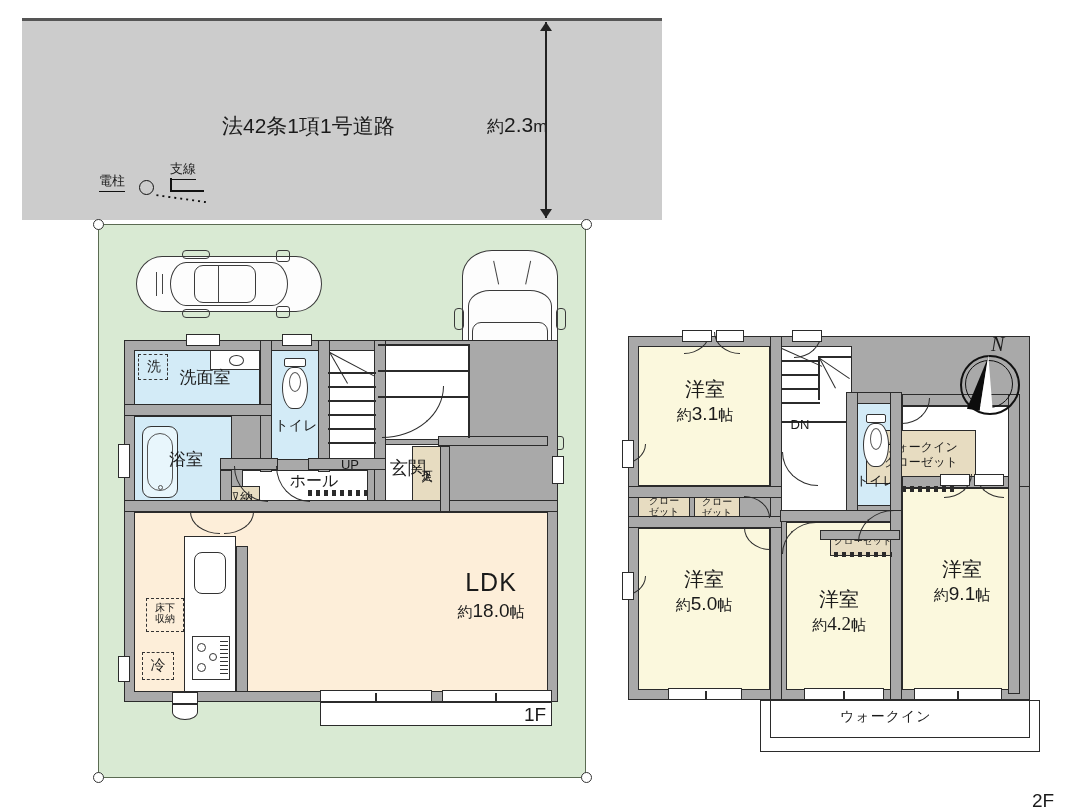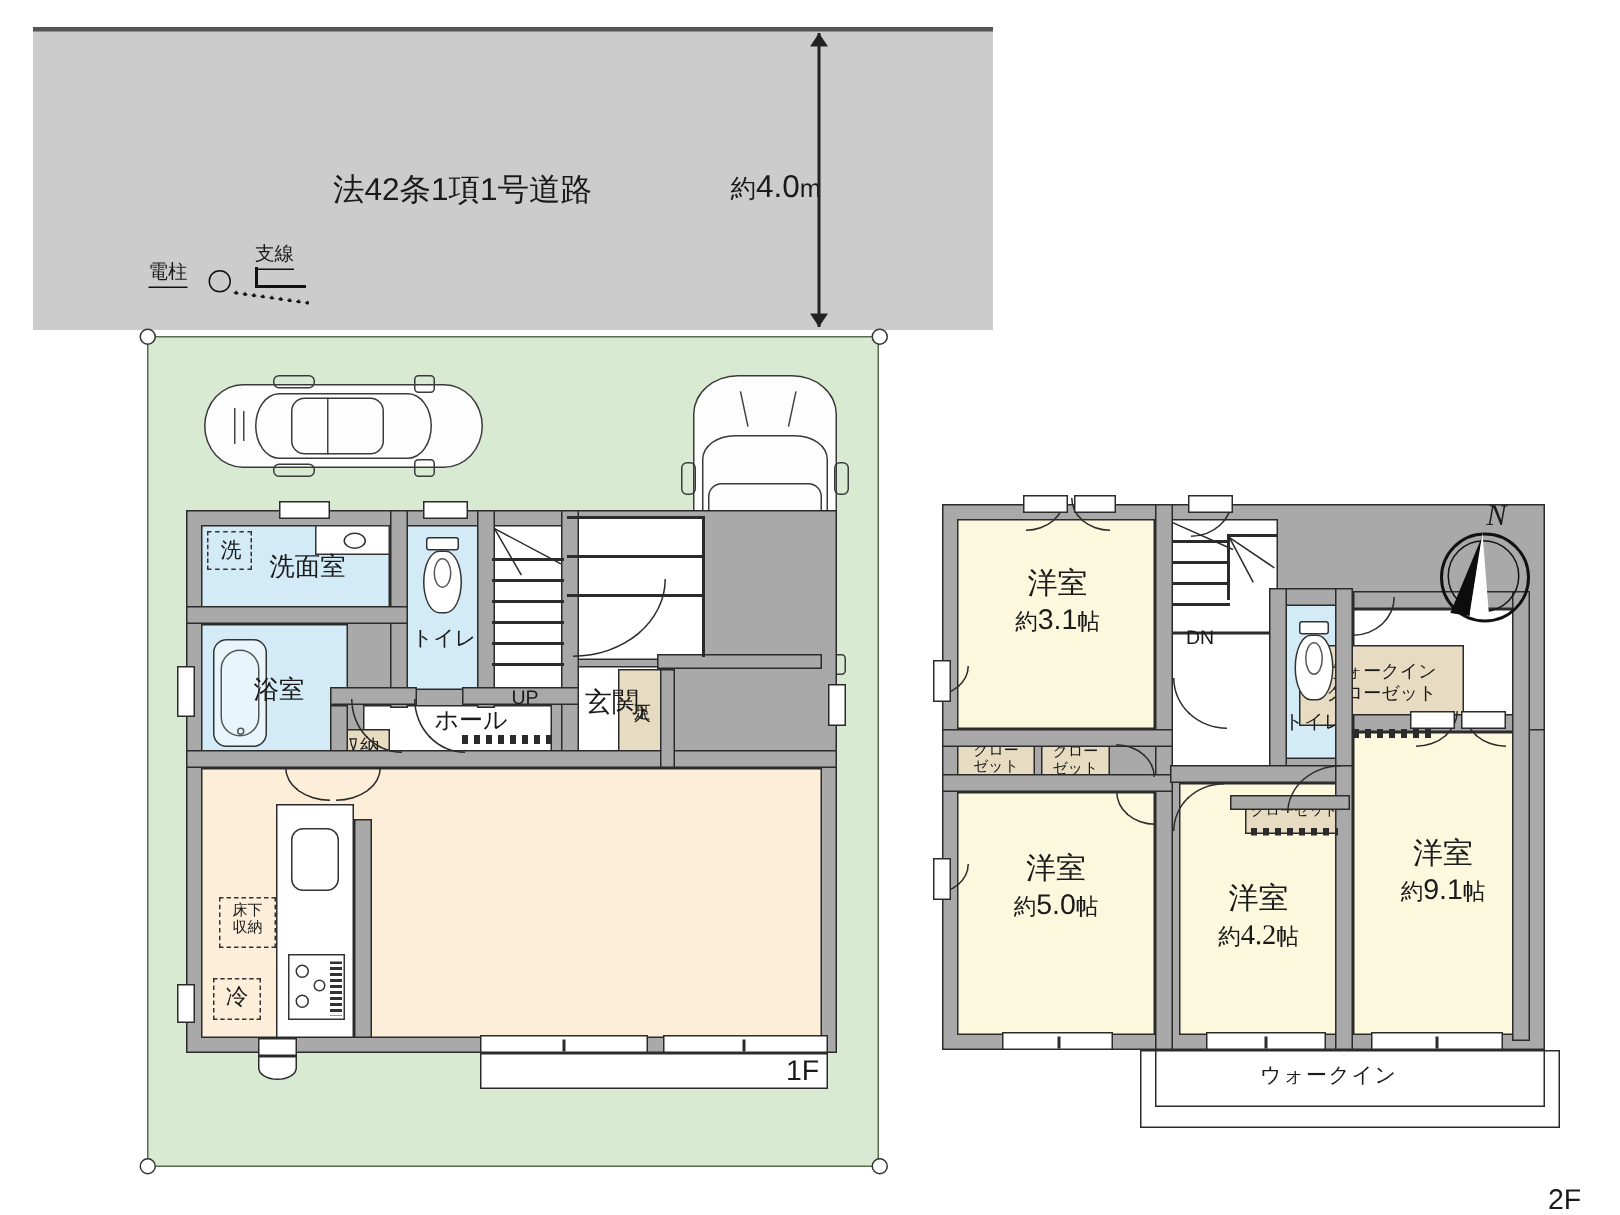--- a/index.html
+++ b/index.html
@@ -72,21 +72,21 @@
   
   #balcony{left:770px;top:700px;width:260px;height:38px;border:1.6px solid #2b2b2b;background:#fff;}
   #balcony-outer{left:760px;top:700px;width:280px;height:52px;border:1.6px solid #2b2b2b;background:#fff;}
   #balcony-label{left:840px;top:708px;font-size:14px;letter-spacing:1px;}
 </style>
 </head>
 <body>
 
 <div class="abs" id="road"></div>
 <div class="abs" id="road-label">法42条1項1号道路</div>
-<div class="abs" id="road-width"><span>約</span><b>4.0</b><span>m</span></div>
+<div class="abs" id="road-width"><span>約</span><b>2.3</b><span>m</span></div>
 <div class="abs" id="dim-v">
   <div class="ah top"></div>
     <div class="ah bot"></div>
 </div>
 <div class="abs" id="pole-label">電柱</div>
 <div class="abs" id="pole-circle"></div>
 <div class="abs" id="stay-label">支線</div>
 <div class="abs" id="stay-l"></div>
 <div class="abs" id="stay-h"></div>
 <div class="abs" id="stay-dot"></div>
@@ -232,20 +232,26 @@
   <div class="abs" style="left:196px;top:362px;width:232px;height:24px;border:1.6px solid #2b2b2b;background:#fff;"></div>
   <div class="abs" style="left:48px;top:364px;width:26px;height:16px;border:1.5px solid #2b2b2b;border-radius:0 0 50% 50%;background:#fff;"></div>
 
   <div class="abs" style="left:184px;top:150px;width:62px;height:6px;background:repeating-linear-gradient(90deg,#2b2b2b 0 4px,transparent 4px 8px);"></div>
 
   <div class="lbl rname" style="left:36px;top:28px;width:90px;font-size:17px;">洗面室</div>
   <div class="lbl rname" style="left:34px;top:110px;width:56px;font-size:17px;">浴室</div>
   <div class="lbl" style="left:148px;top:78px;width:48px;font-size:14px;">トイレ</div>
   <div class="lbl" style="left:160px;top:132px;width:60px;font-size:16px;">ホール</div>
   <div class="lbl rname" style="left:254px;top:118px;width:60px;font-size:18px;">玄関</div>
+  <div class="lbl" style="left:302px;top:228px;width:130px;">
+    <div style="font-size:25px;letter-spacing:1px;">LDK</div>
+    <div class="rsize" style="margin-top:4px;">
+      <span>約</span><b>18.0</b><span>帖</span>
+    </div>
+  </div>
 </div>
 <div class="abs floor-tag" id="f1-tag" style="left:524px;top:704px;">1F</div>
 
 <div class="abs" style="left:628px;top:336px;width:402px;height:364px;">
 
   <div class="abs wall" style="left:0;top:0;width:240px;height:364px;"></div>
   <div class="abs wall" style="left:150px;top:0;width:252px;height:200px;"></div>
   <div class="abs wall" style="left:150px;top:150px;width:252px;height:214px;"></div>
 
   <div class="abs room f-yellow" style="left:10px;top:10px;width:132px;height:140px;"></div>

